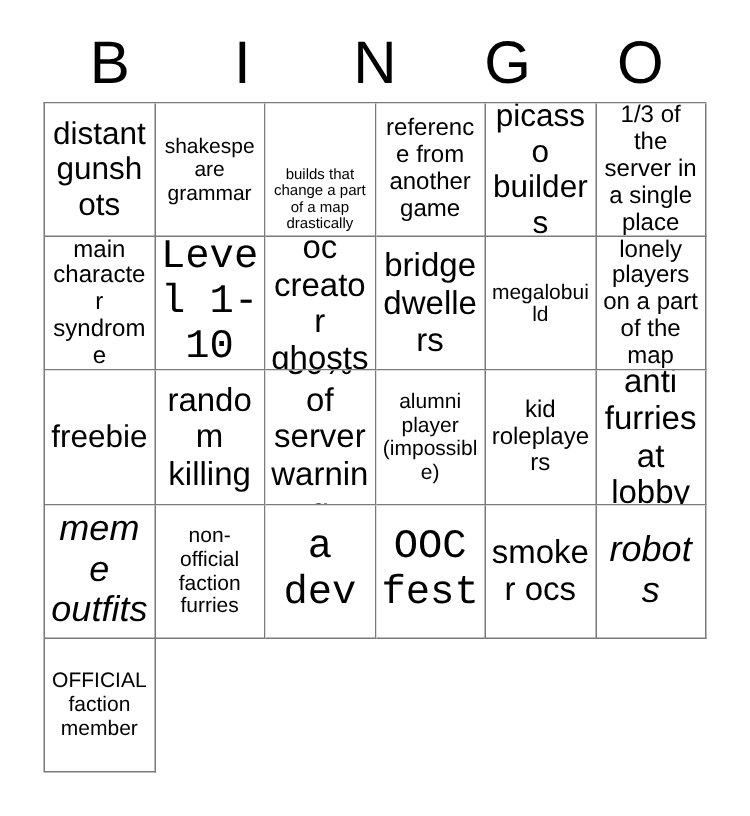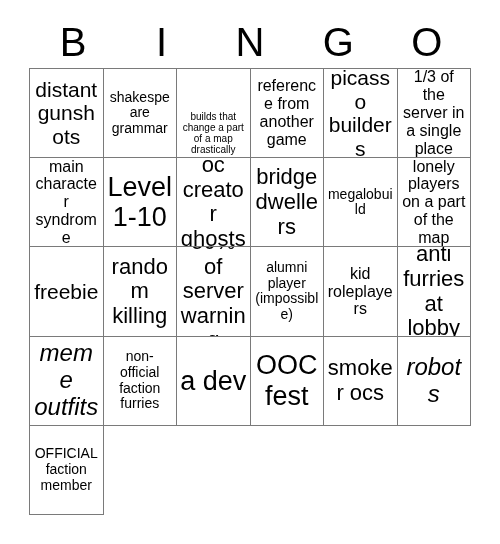--- a/index.html
+++ b/index.html
@@ -73,21 +73,21 @@
   }
   .cell-text {
     display: block;
     width: 100%;
     line-height: 1.12;
     font-weight: 400;
     word-wrap: break-word;
   }
 
   
-  .fs-xxl .cell-text { font-size: 27px; }
+  .fs-xxl .cell-text { font-size: 27px; font-family: Liberation Mono, monospace; }
   .fs-xl  .cell-text { font-size: 24px; font-style: italic; }
   .fs-l   .cell-text { font-size: 21px; }
   .fs-m   .cell-text { font-size: 22px; }
   .fs-s   .cell-text { font-size: 16px; }
   .fs-xs  .cell-text { font-size: 14px; }
   .fs-xxs .cell-text { font-size: 10px; margin-top: 40px; }
 </style>
 </head>
 <body>
 

